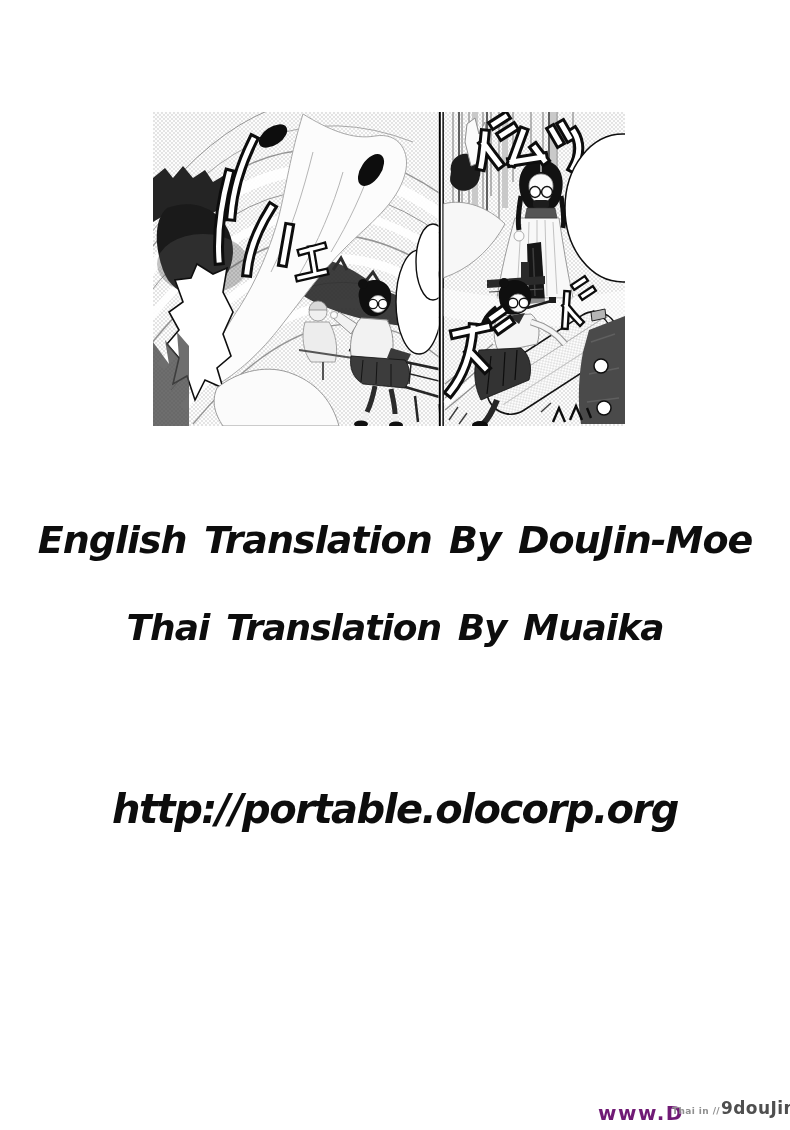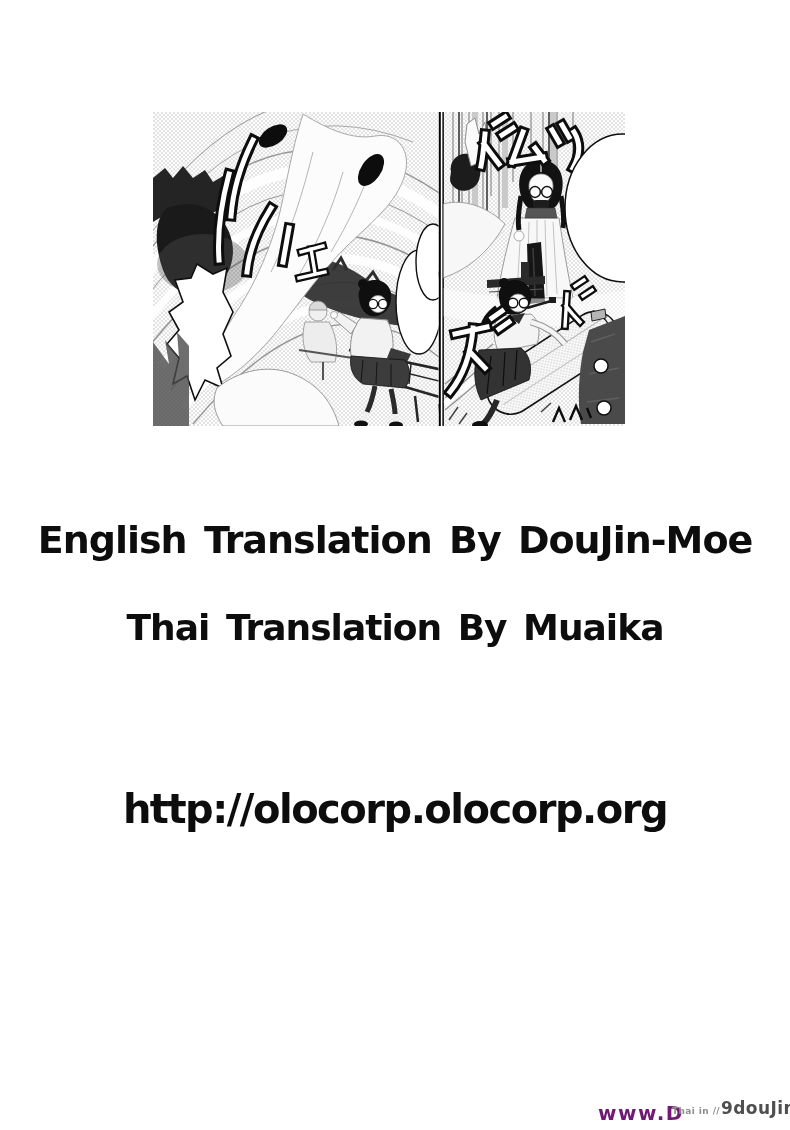--- a/index.html
+++ b/index.html
@@ -8,21 +8,21 @@
     background:#ffffff;
     font-family:"DejaVu Sans","Liberation Sans",sans-serif;
   }
   .manga-image{
     position:absolute;left:153px;top:112px;width:472px;height:314px;
   }
   .manga-image svg{display:block;width:100%;height:100%;}
 
   .credit{
     position:absolute;left:0;width:790px;text-align:center;white-space:nowrap;
-    font-weight:bold;color:#0d0d0d;
+    font-weight:bold;font-style:italic;color:#0d0d0d;
     letter-spacing:-1px;word-spacing:5px;line-height:1.15;
   }
   #credit-english{top:519px;font-size:38px;}
   #credit-thai{top:607px;font-size:36px;}
   #credit-url{top:786px;font-size:40px;letter-spacing:-1.5px;}
 
   .watermark{position:absolute;left:598px;top:1098px;width:192px;height:28px;}
   .wm-faint{
     position:absolute;left:0;top:3px;font-size:20px;font-weight:bold;
     letter-spacing:1.5px;color:#701a75;
@@ -262,21 +262,21 @@
 
       <g>
         <path d="M296,308 l9,-13 M306,312 l8,-11 M388,300 l10,-9" stroke="#3f3f3f" stroke-width="1.4" fill="none"></path>
       </g>
     </g>
   </svg>
 </div>
 
 <div class="credit" id="credit-english">English Translation By DouJin-Moe</div>
 <div class="credit" id="credit-thai">Thai Translation By Muaika</div>
-<div class="credit" id="credit-url">http://olocorp.olocorp.org</div>
+<div class="credit" id="credit-url">http://portable.olocorp.org</div>
 
 <div class="watermark">
   <span class="wm-faint">www.D</span>
   <span class="wm-main">
     <span class="wm-prefix">Thai in //</span>
     <span class="wm-site">9douJin</span>
 
   </span>
 </div>
 

